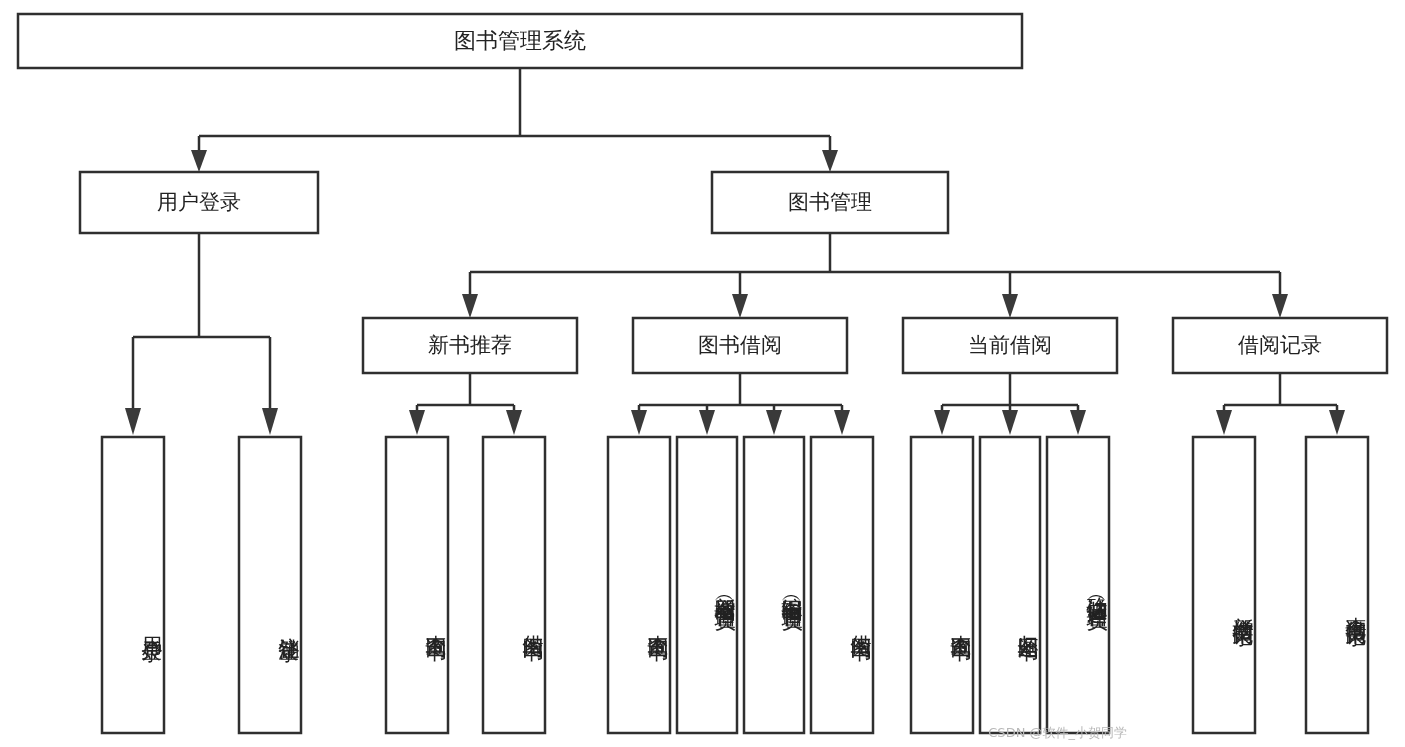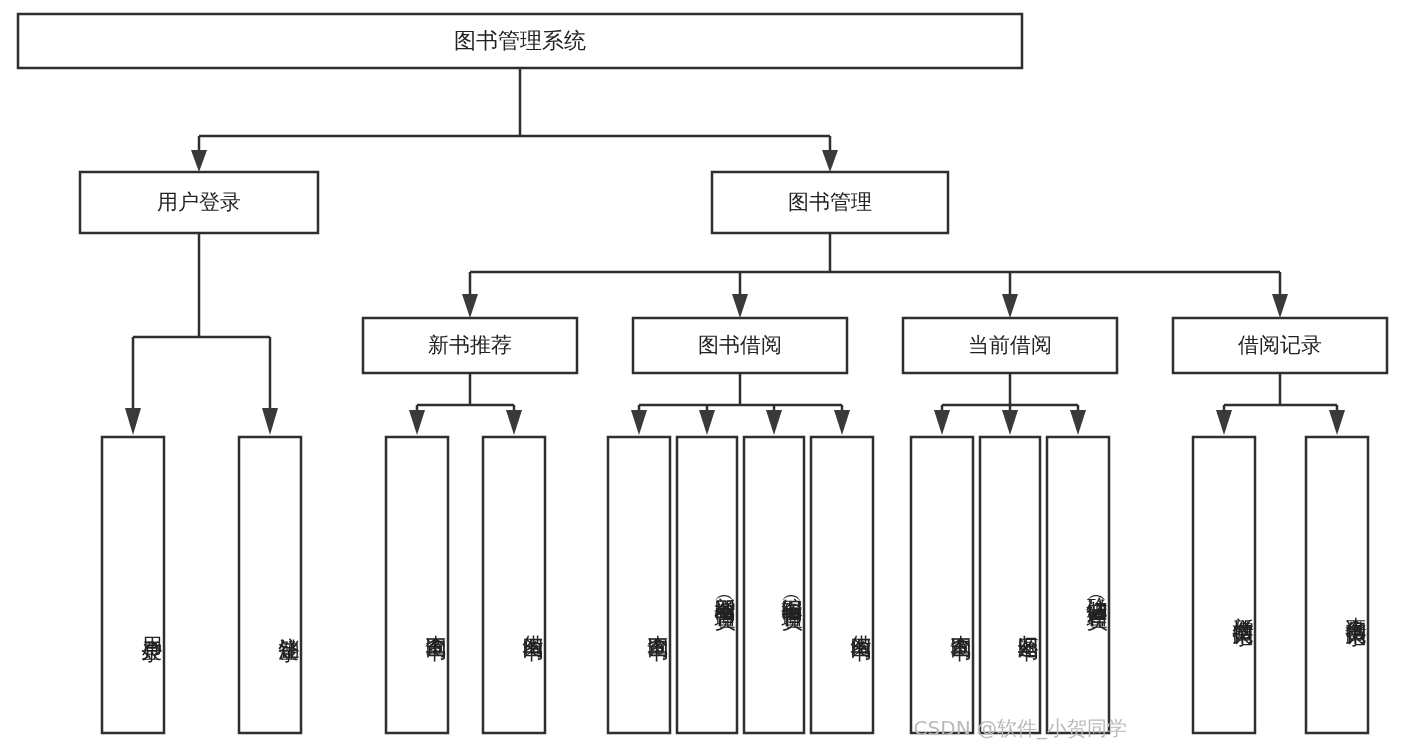--- a/index.html
+++ b/index.html
@@ -67,21 +67,21 @@
     align-items: flex-start;
     justify-content: center;
     white-space: nowrap;
     pointer-events: none;
   }
   .watermark {
     position: absolute;
     right: 8px;
     bottom: 5px;
     font-family: "DejaVu Sans", "Liberation Sans", sans-serif;
-    font-size: 20px;
+    font-size: 13px;
     color: #b9b9b9;
     white-space: nowrap;
   }
 </style>
 </head>
 <body>
 
 <div id="diagram-root">
 
   <svg id="tree-svg" viewBox="0 0 1405 747">

